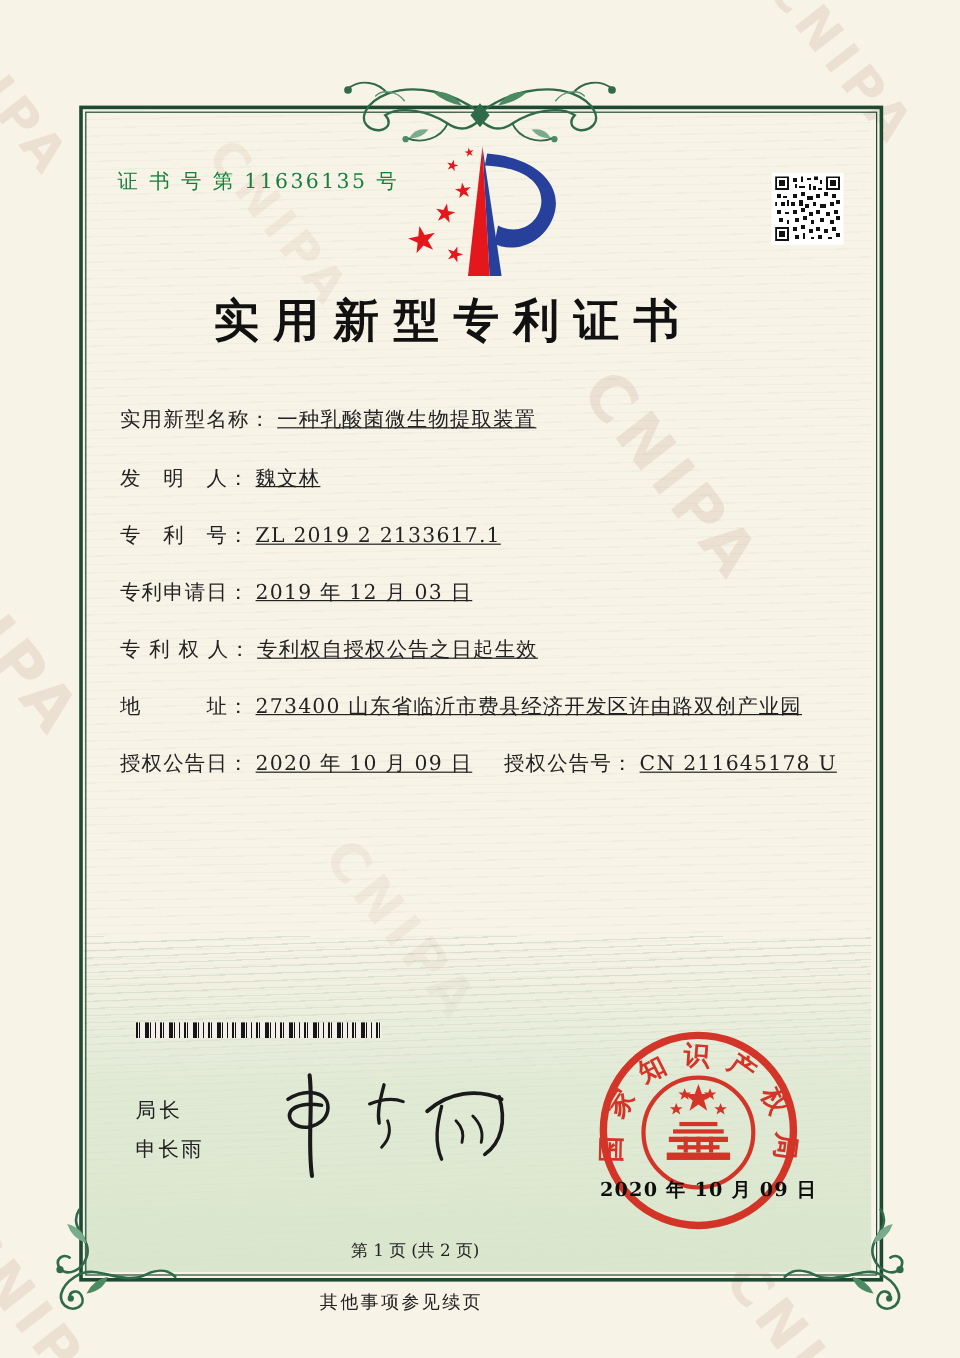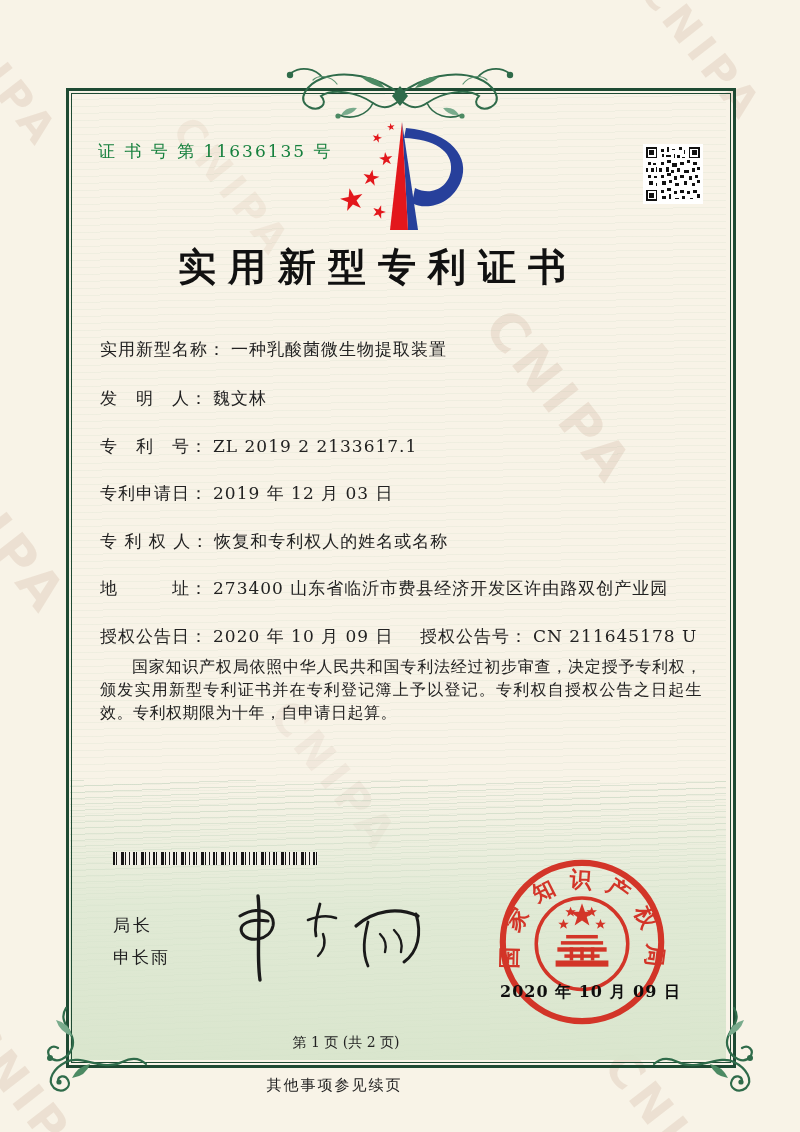--- a/index.html
+++ b/index.html
@@ -20,21 +20,21 @@
       background:linear-gradient(180deg,rgba(225,235,215,0) 0%,rgba(221,232,210,0.85) 45%,rgba(216,229,204,0.95) 100%),
       repeating-linear-gradient(178deg,rgba(110,160,125,0.20) 0 1px,rgba(0,0,0,0) 1px 6px);}
 
   .cert-number{position:absolute;left:98px;top:140px;font-size:17px;color:#15803d;letter-spacing:2px;}
   .title{position:absolute;left:0;top:242px;width:756px;text-align:center;font-size:38px;font-weight:bold;
       color:#111;letter-spacing:12px;}
 
   .fields{position:absolute;left:100px;top:332px;width:620px;font-size:17px;color:#222;}
   .field-row{position:absolute;left:0;white-space:nowrap;}
   .field-label{letter-spacing:1px;}
-  .field-value{margin-left:5px;letter-spacing:1px;}
+  .field-value{margin-left:5px;letter-spacing:1px;text-decoration:underline;}
   .grant-pair{position:absolute;left:320px;top:0;}
 
   .paragraphs{position:absolute;left:100px;top:655px;width:602px;font-size:16px;line-height:23px;color:#222;
       text-align:justify;}
   .paragraphs p{margin:0;text-indent:2em;letter-spacing:0.5px;}
 
   .barcode{position:absolute;left:113px;top:852px;width:205px;height:13px;
       background:repeating-linear-gradient(90deg,#161616 0 2px,#f2f0e8 2px 3px,#161616 3px 4px,#f2f0e8 4px 8px,
       #161616 8px 11px,#f2f0e8 11px 12px,#161616 12px 13px,#f2f0e8 13px 16px,#161616 16px 17px,#f2f0e8 17px 20px);}
 
@@ -159,35 +159,34 @@
       <div class="field-row" style="top:55px;">
         <span class="field-label">发　明　人：</span><span class="field-value">魏文林</span>
       </div>
       <div class="field-row" style="top:103px;">
         <span class="field-label">专　利　号：</span><span class="field-value">ZL 2019 2 2133617.1</span>
       </div>
       <div class="field-row" style="top:150px;">
         <span class="field-label">专利申请日：</span><span class="field-value">2019 年 12 月 03 日</span>
       </div>
       <div class="field-row" style="top:198px;">
-        <span class="field-label">专 利 权 人：</span><span class="field-value">恢复和专利权人的姓名或名称</span>
+        <span class="field-label">专 利 权 人：</span><span class="field-value">专利权自授权公告之日起生效</span>
       </div>
       <div class="field-row" style="top:245px;">
         <span class="field-label">地　　　址：</span><span class="field-value">273400 山东省临沂市费县经济开发区许由路双创产业园</span>
       </div>
       <div class="field-row" style="top:293px;">
         <span class="field-label">授权公告日：</span><span class="field-value">2020 年 10 月 09 日</span>
         <span class="grant-pair">
           <span class="field-label">授权公告号：</span><span class="field-value">CN 211645178 U</span>
         </span>
       </div>
     </div>
 
     <div class="paragraphs">
-      <p>国家知识产权局依照中华人民共和国专利法经过初步审查，决定授予专利权，颁发实用新型专利证书并在专利登记簿上予以登记。专利权自授权公告之日起生效。专利权期限为十年，自申请日起算。</p>
     </div>
 
     <div class="barcode"></div>
 
     <div class="signer-title">局长</div>
     <div class="signer-name">申长雨</div>
 
     <svg class="signature" width="200" height="95" viewBox="0 0 200 95">
       <g stroke="#1a1a1a" fill="none" stroke-linecap="round">
         <path d="M30,6 C33,30 28,62 32,90" stroke-width="3.4"></path>

